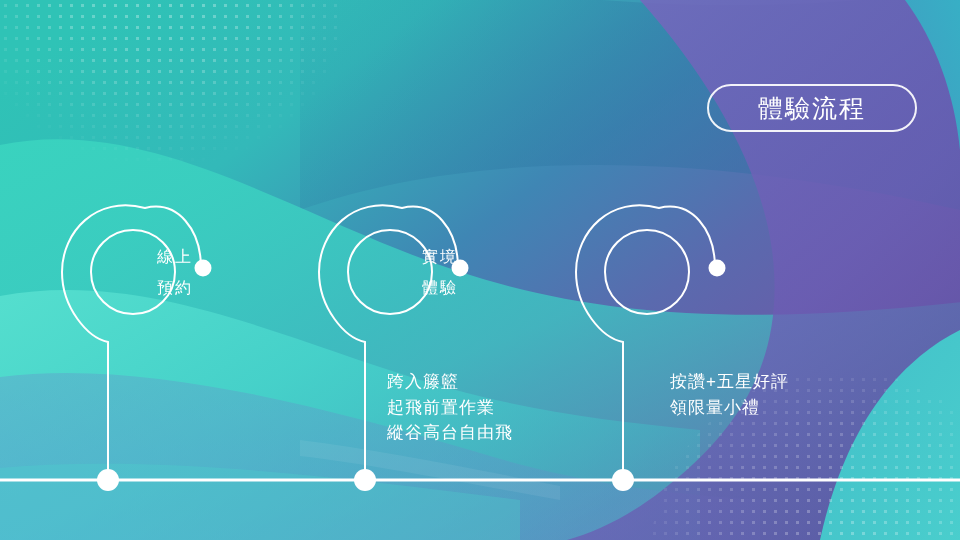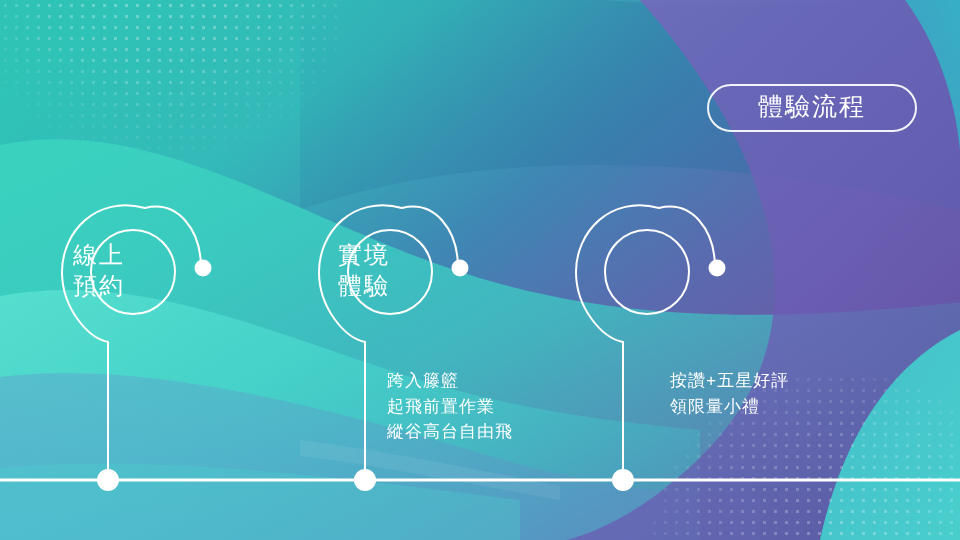--- a/index.html
+++ b/index.html
@@ -6,21 +6,21 @@
   html, body {
     margin: 0;
     padding: 0;
     background: #1b2b40;
   }
   #slide {
     position: relative;
     width: 960px;
     height: 540px;
     overflow: hidden;
-    font-family: Liberation Mono, monospace;
+    font-family: Liberation Sans, sans-serif;
     background: #3fb9b4;
   }
   .layer {
     position: absolute;
     inset: 0;
     width: 960px;
     height: 540px;
   }
   #bg-svg { z-index: 0; }
   #deco-svg { z-index: 1; }
@@ -52,23 +52,23 @@
     letter-spacing: 2px;
     font-weight: 500;
     line-height: 1;
     white-space: nowrap;
   }
 
   
   .node-label {
     position: absolute;
     width: 120px;
-    text-align: left;
+    text-align: right;
     color: #ffffff;
-    font-size: 24px;
+    font-size: 16px;
     line-height: 31px;
     letter-spacing: 2px;
     font-weight: 400;
     white-space: pre;
   }
 
   
   .desc {
     position: absolute;
     color: #ffffff;

